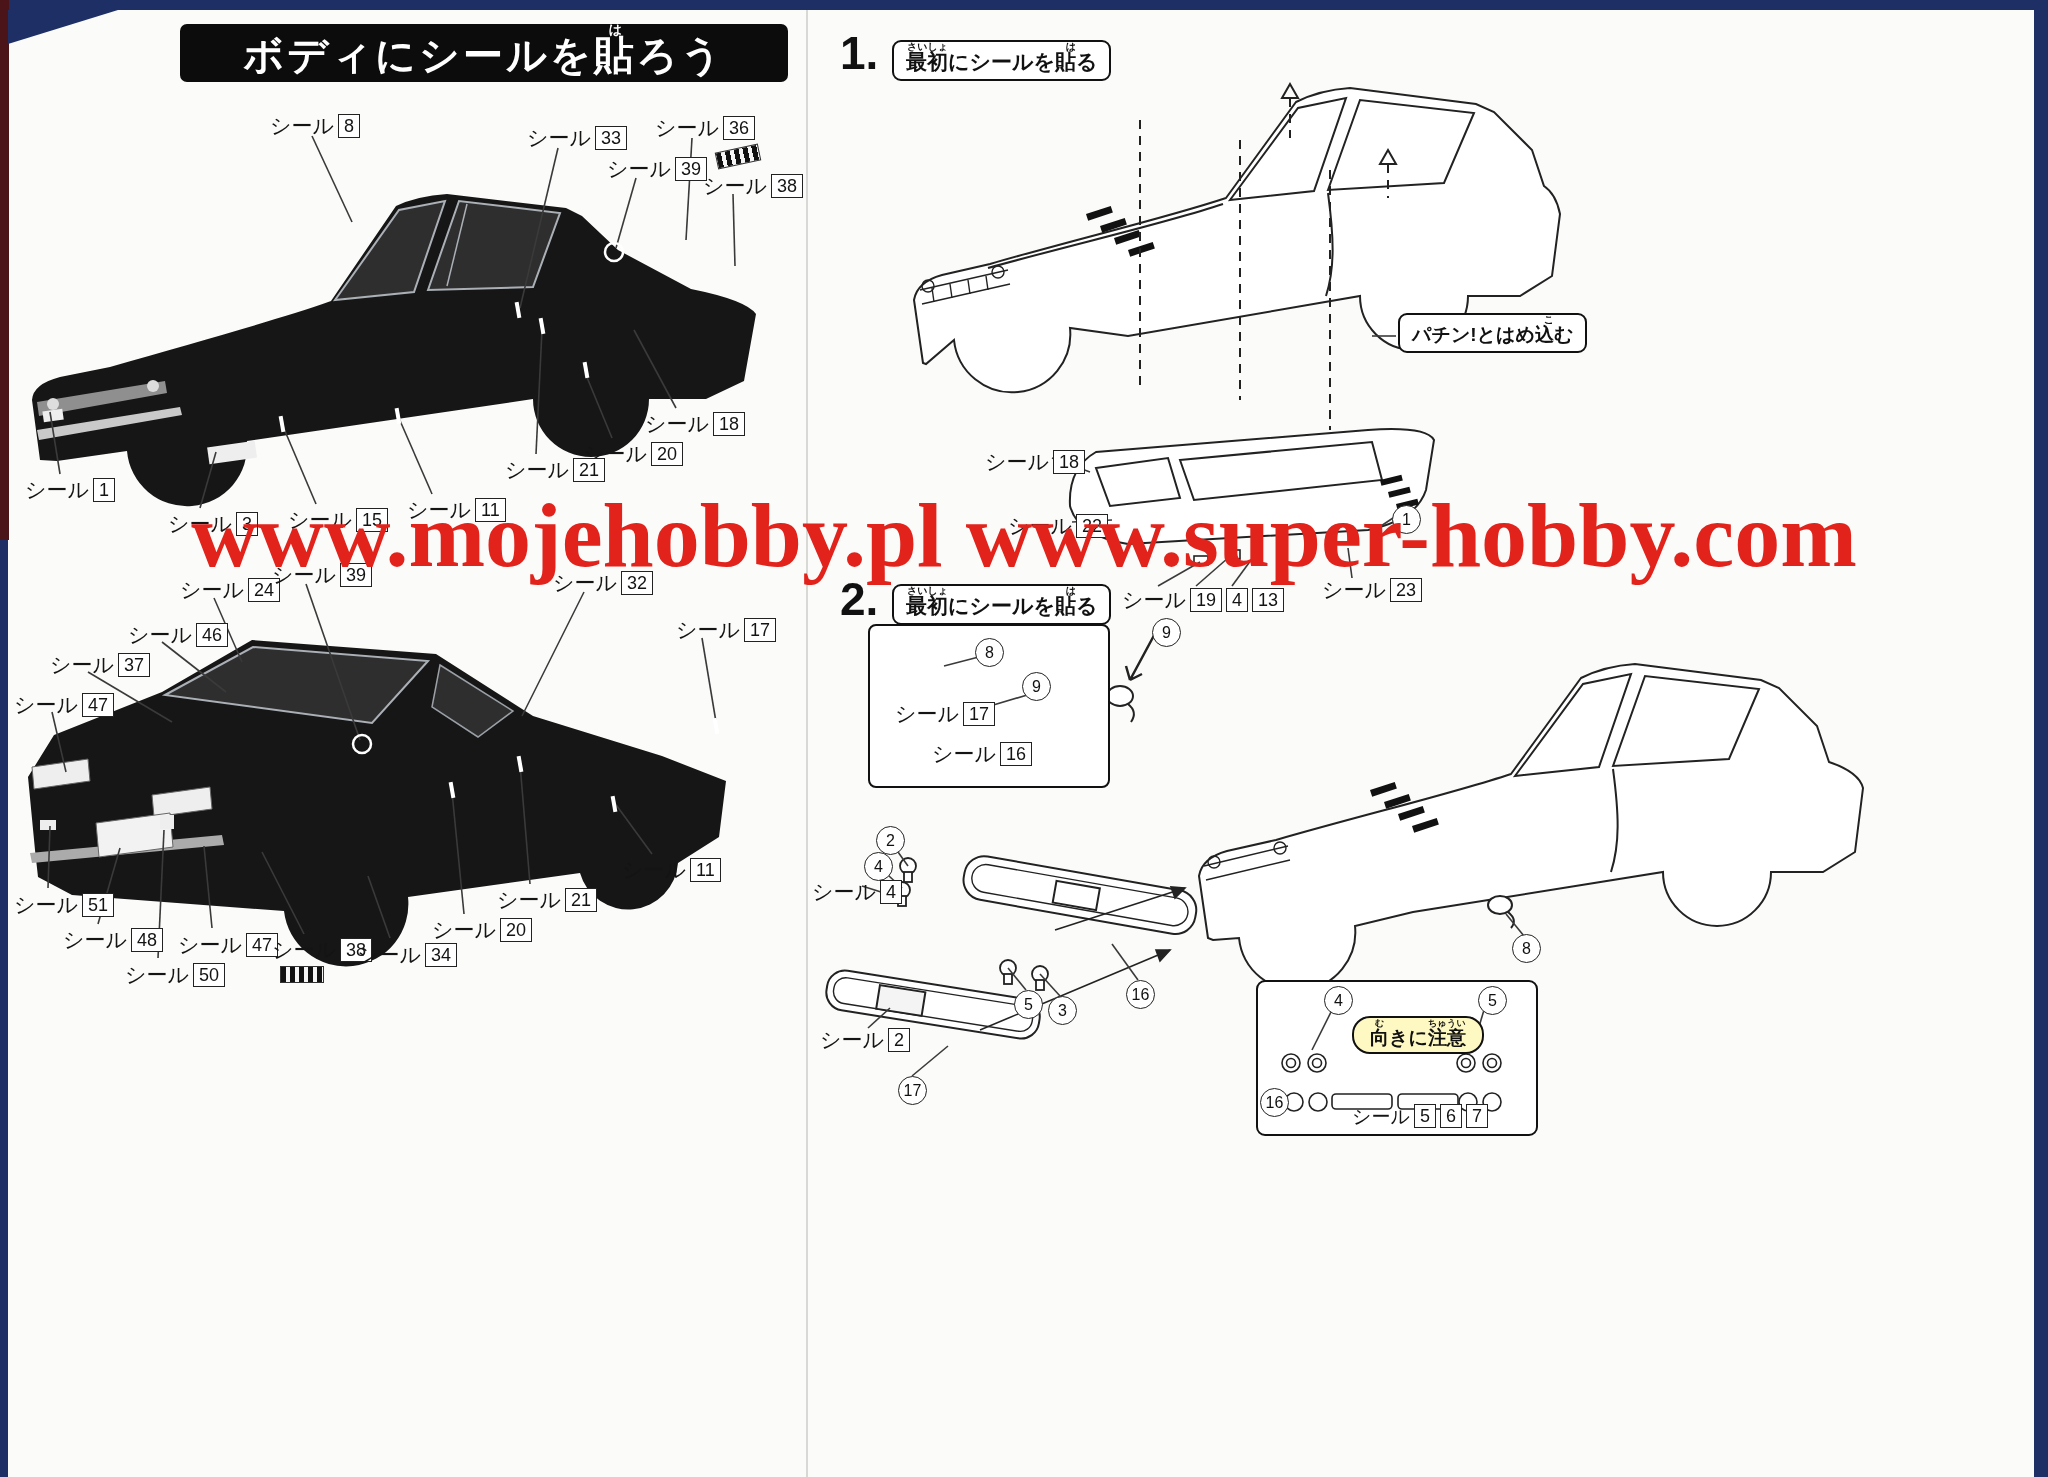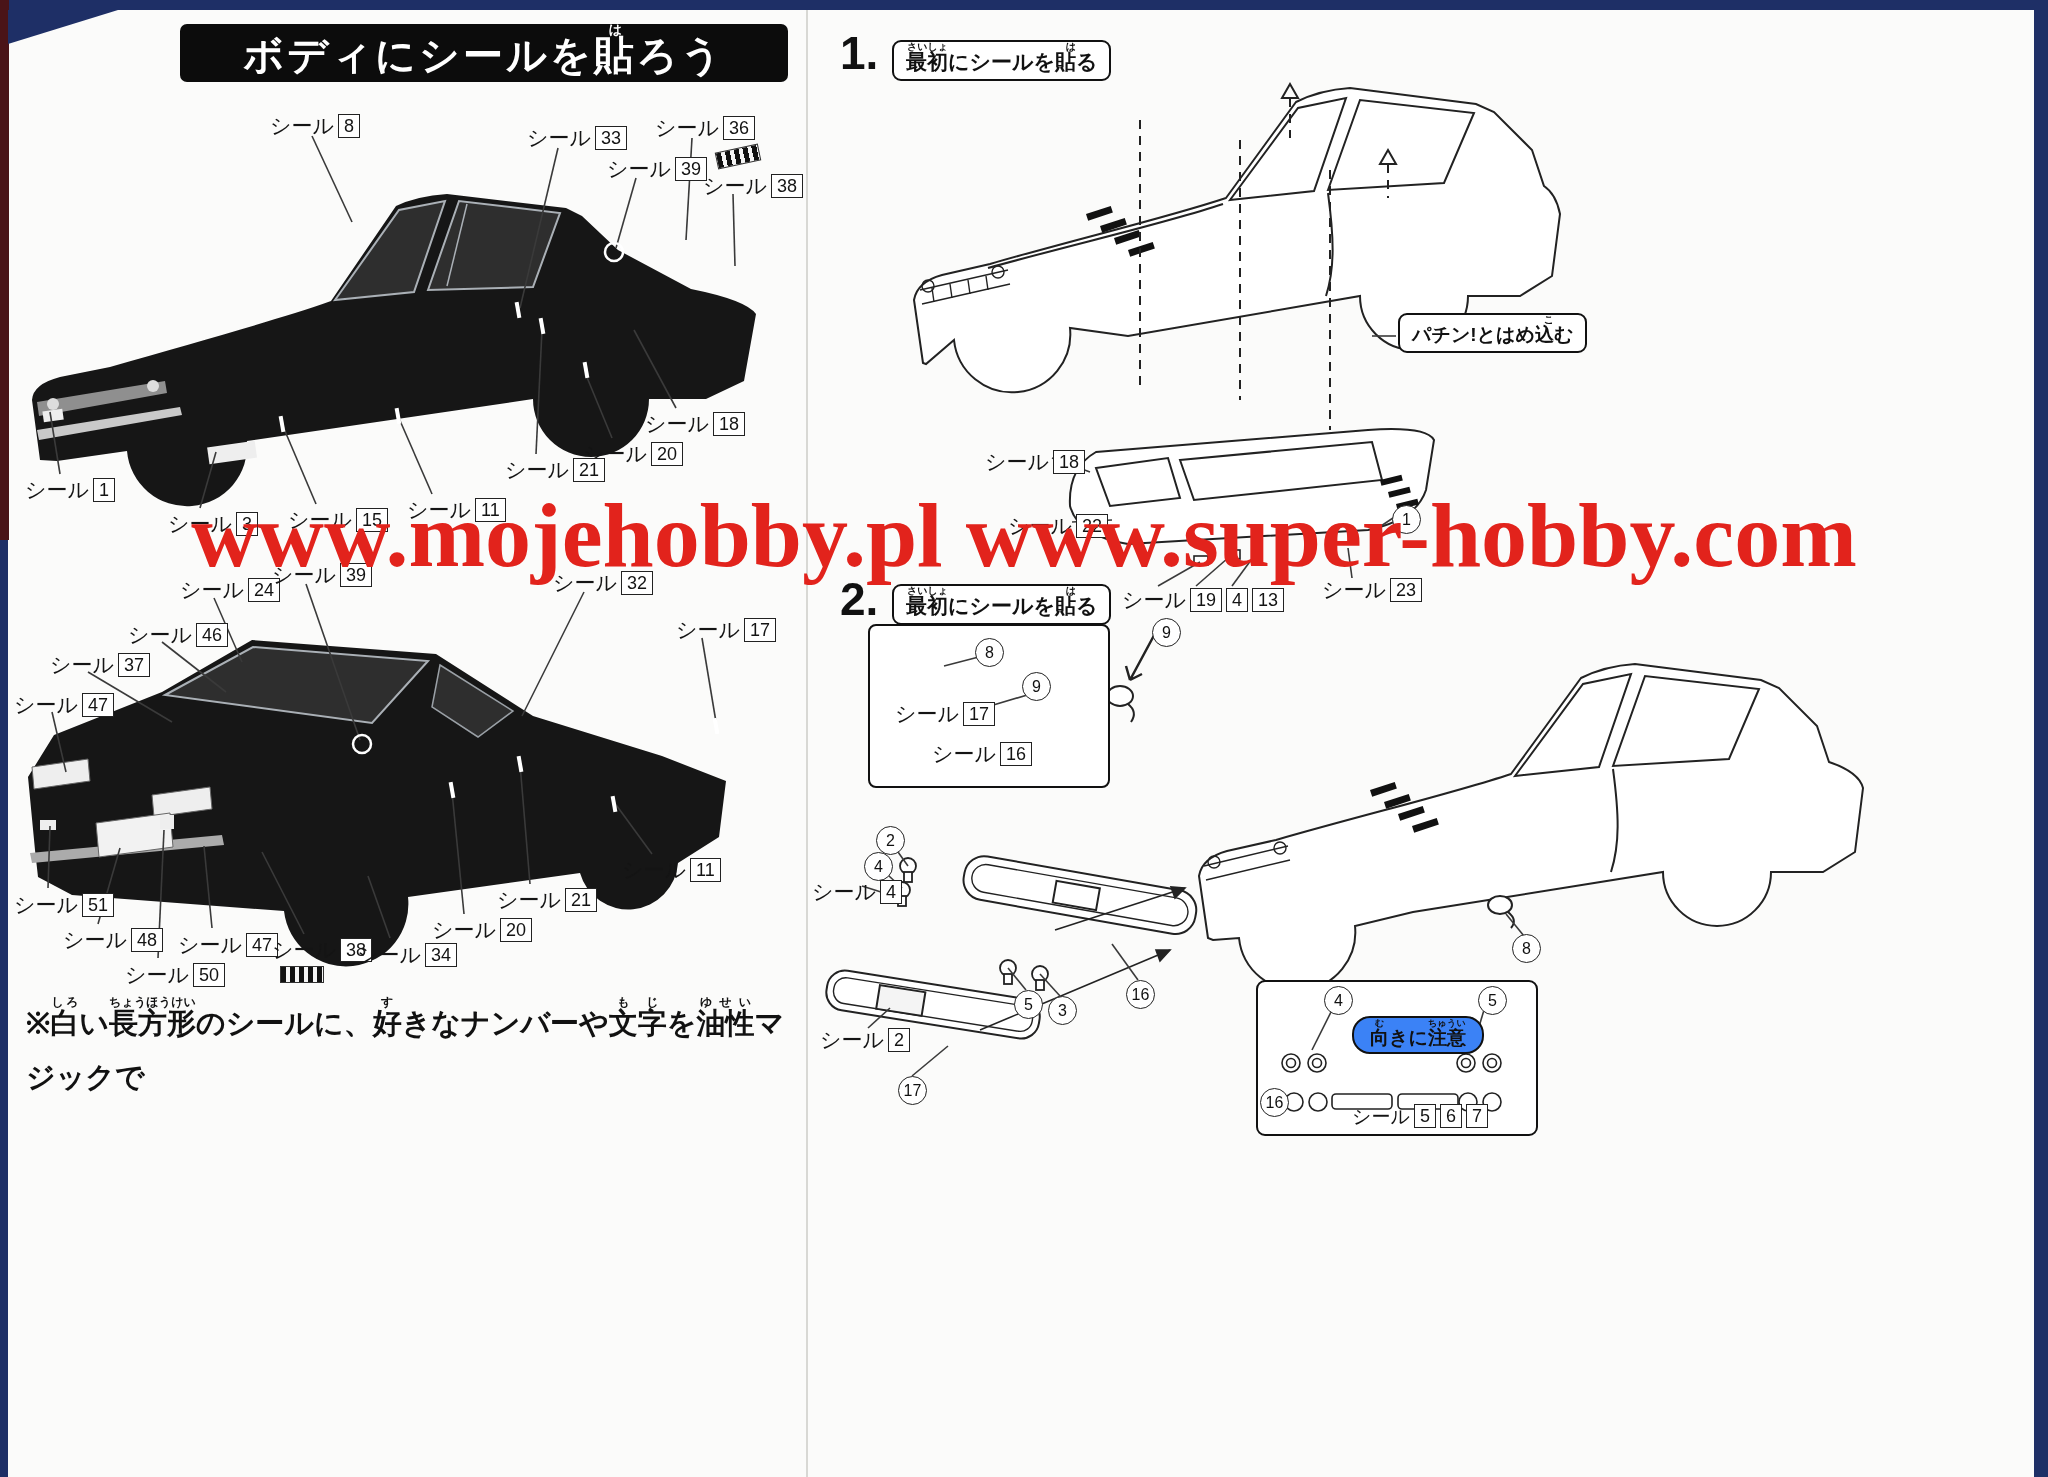--- a/index.html
+++ b/index.html
@@ -16,21 +16,21 @@
   
   .co{position:absolute;font-size:21px;color:#141414;white-space:nowrap;z-index:6;}
   .co .nb{display:inline-block;border:1.6px solid #222;background:#fff;padding:0 5px;margin-left:4px;font-size:18px;line-height:22px;vertical-align:1px;}
   .circ{position:absolute;width:27px;height:27px;border:1.8px solid #222;border-radius:50%;background:#fff;display:flex;align-items:center;justify-content:center;font-size:16px;color:#111;z-index:6;}
   .rbox{position:absolute;border:2.2px solid #111;border-radius:9px;background:#fff;padding:3px 12px;font-size:21px;font-weight:bold;color:#111;white-space:nowrap;z-index:6;}
   .rbox rt{font-size:10px;text-align:right;}
   .stepnum{position:absolute;font-size:46px;font-weight:bold;color:#111;z-index:6;}
   .note{position:absolute;left:26px;top:996px;width:760px;font-size:29px;font-weight:bold;color:#111;line-height:1.85;z-index:6;}
   .note rt{font-size:12px;font-weight:bold;}
   .stripe-icon{position:absolute;width:42px;height:15px;border:1px solid #333;background:repeating-linear-gradient(90deg,#111 0 5px,#f5f5f5 5px 9px);z-index:6;}
-  .pillbox{position:absolute;border:2px solid #111;border-radius:18px;background:#3b82f6;padding:1px 16px;font-size:19px;font-weight:bold;color:#111;white-space:nowrap;z-index:7;}
+  .pillbox{position:absolute;border:2px solid #111;border-radius:18px;background:#fef9c3;padding:1px 16px;font-size:19px;font-weight:bold;color:#111;white-space:nowrap;z-index:7;}
   .pillbox rt{font-size:9px;}
   .partsbox{position:absolute;left:1256px;top:980px;width:278px;height:152px;border:2.5px solid #111;border-radius:9px;background:#fff;z-index:5;}
   .mirrorbox{position:absolute;left:868px;top:624px;width:238px;height:160px;border:2px solid #111;border-radius:8px;background:#fff;z-index:4;}
   .watermark{position:absolute;left:0;top:482px;width:2048px;text-align:center;font-family:"Liberation Serif",serif;font-size:92px;font-weight:bold;color:#e2231c;z-index:20;pointer-events:none;white-space:nowrap;}
   svg.layer{position:absolute;z-index:3;}
   svg.overlay{position:absolute;left:0;top:0;z-index:5;pointer-events:none;}
 </style>
 </head>
 <body>
 
@@ -95,21 +95,20 @@
 <div class="co" style="left:63px;top:926px"><span>シール</span><span class="nb">48</span></div>
 <div class="co" style="left:125px;top:961px"><span>シール</span><span class="nb">50</span></div>
 <div class="co" style="left:178px;top:931px"><span>シール</span><span class="nb">47</span></div>
 <div class="co" style="left:272px;top:936px"><span>シール</span><span class="nb">38</span></div>
 <div class="co" style="left:357px;top:941px"><span>シール</span><span class="nb">34</span></div>
 <div class="co" style="left:432px;top:916px"><span>シール</span><span class="nb">20</span></div>
 <div class="co" style="left:497px;top:886px"><span>シール</span><span class="nb">21</span></div>
 <div class="co" style="left:622px;top:856px"><span>シール</span><span class="nb">11</span></div>
 
 <div class="note">
-  <div>※<ruby>白<rt>しろ</rt></ruby>い<ruby>長方形<rt>ちょうほうけい</rt></ruby>のシールに、<ruby>好<rt>す</rt></ruby>きなナンバーや<ruby>文字<rt>もじ</rt></ruby>を<ruby>油性<rt>ゆせい</rt></ruby>マジックで</div>
 </div>
 
 <div class="stepnum" style="left:840px;top:26px">1.</div>
 <div class="rbox" style="left:892px;top:40px"><span><ruby>最初<rt>さいしょ</rt></ruby>にシールを<ruby>貼<rt>は</rt></ruby>る</span></div>
 <div class="rbox" style="left:1398px;top:313px;font-size:19px"><span>パチン!とはめ<ruby>込<rt>こ</rt></ruby>む</span></div>
 
 <svg class="layer" style="left:828px;top:28px" width="1212" height="560" viewBox="0 0 1212 560">
   <g fill="#fff" stroke="#222" stroke-width="2">
     <path d="M95,335 L86,272 Q89,254 114,247 L162,236 C252,210 338,190 398,170 L468,74 Q492,62 522,60 L648,76 L666,84 L704,122 L716,158 Q728,166 732,186 L724,248 L692,268 L640,268 A54,54 0 0 1 532,268 L300,308 L242,300 A58,58 0 0 1 126,312 L98,336 Z"></path>
     <path fill="none" d="M402,172 L470,80 L518,70 L486,163 Z"></path>

